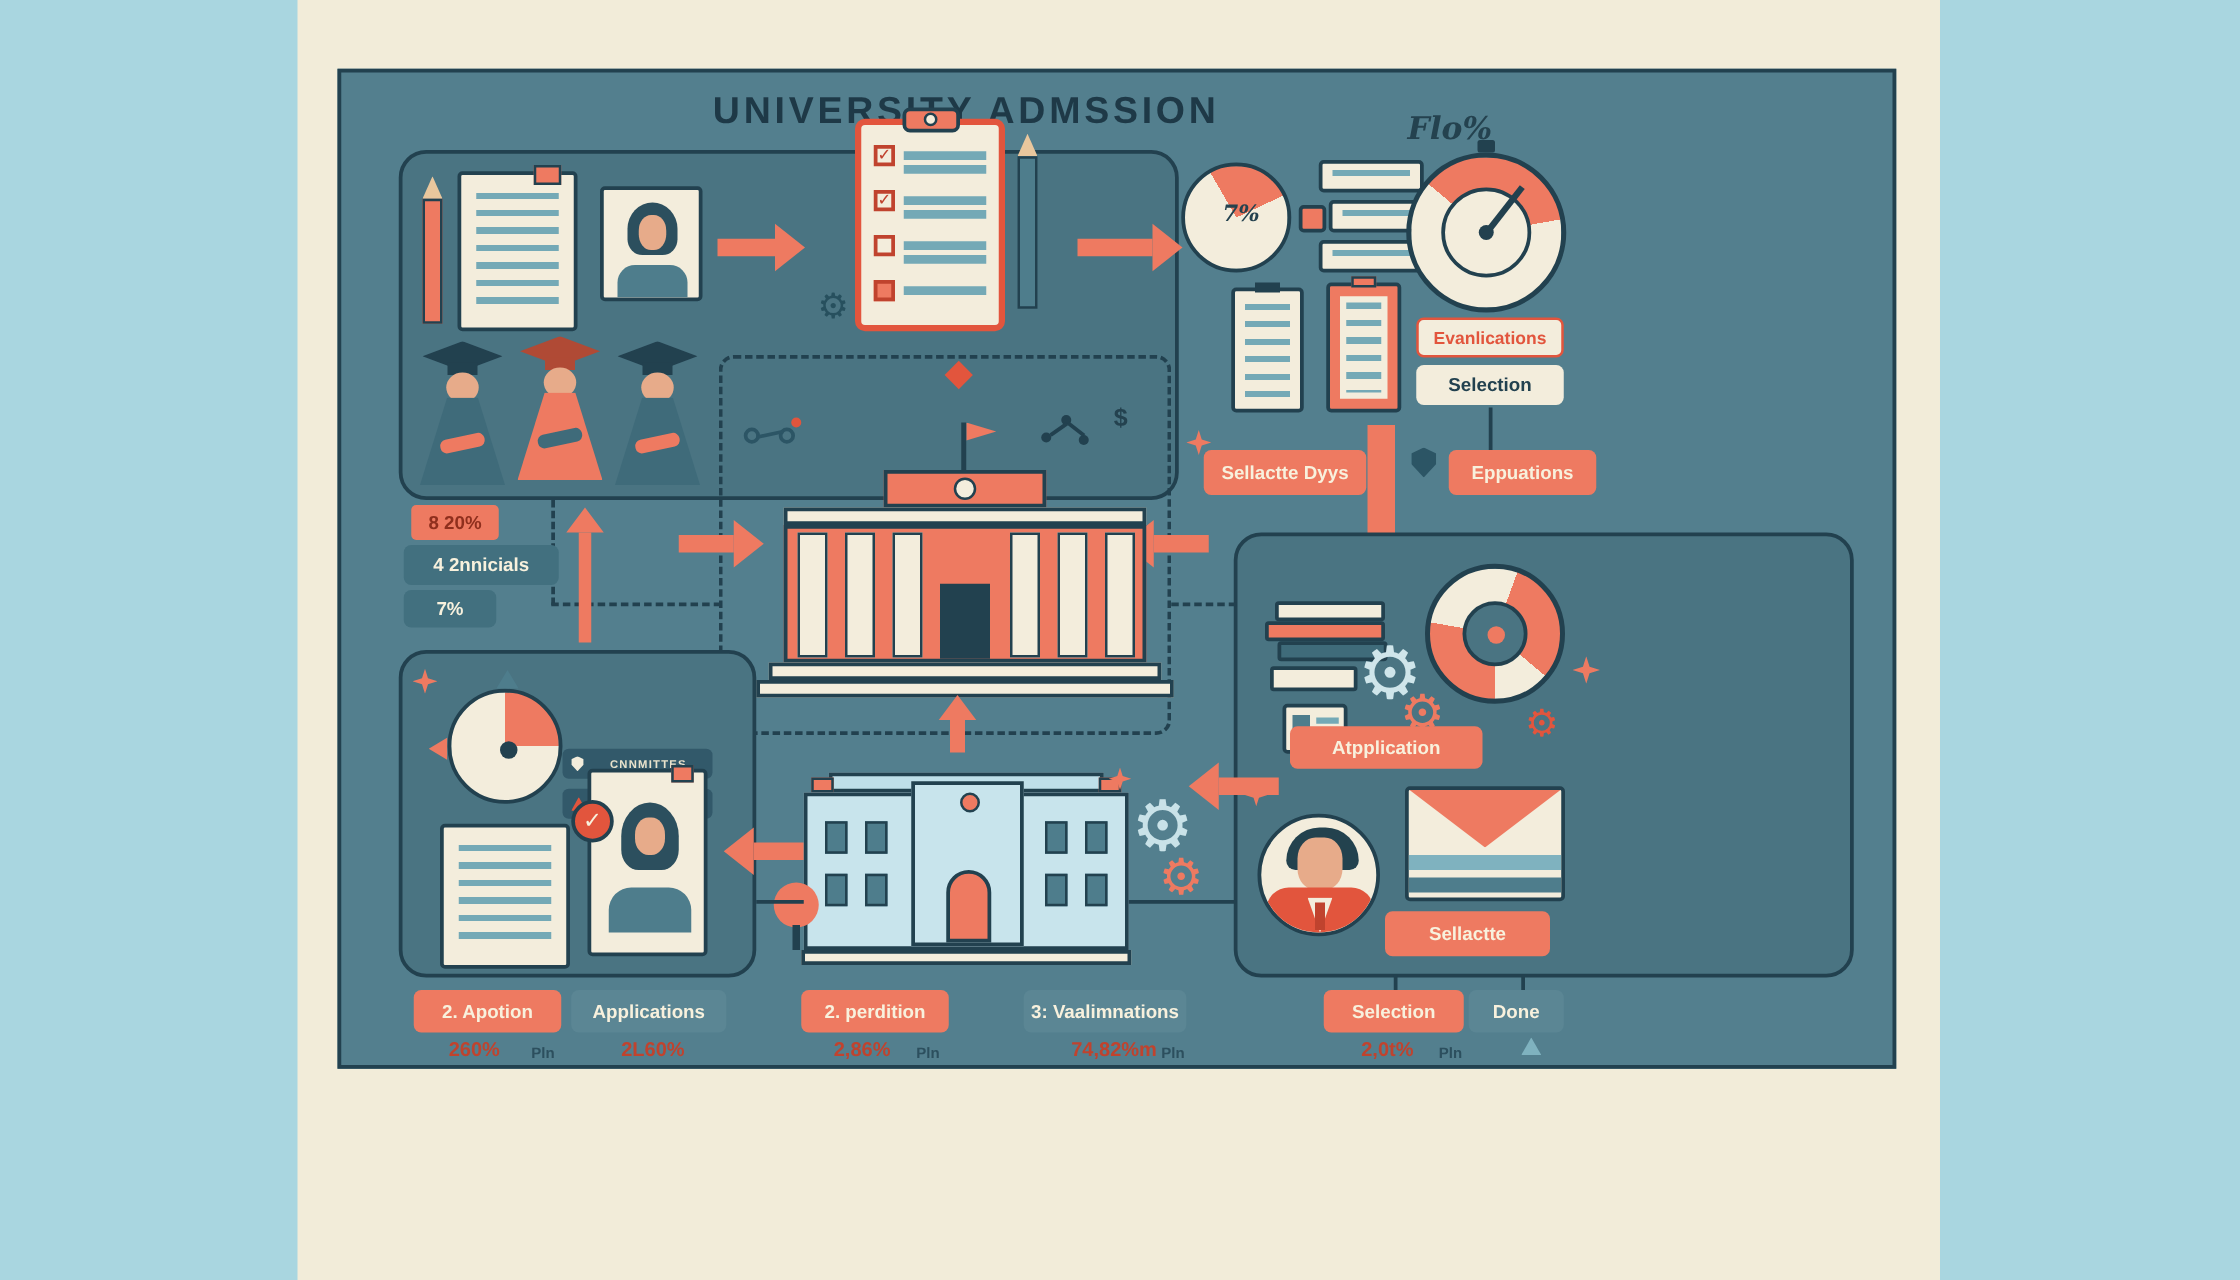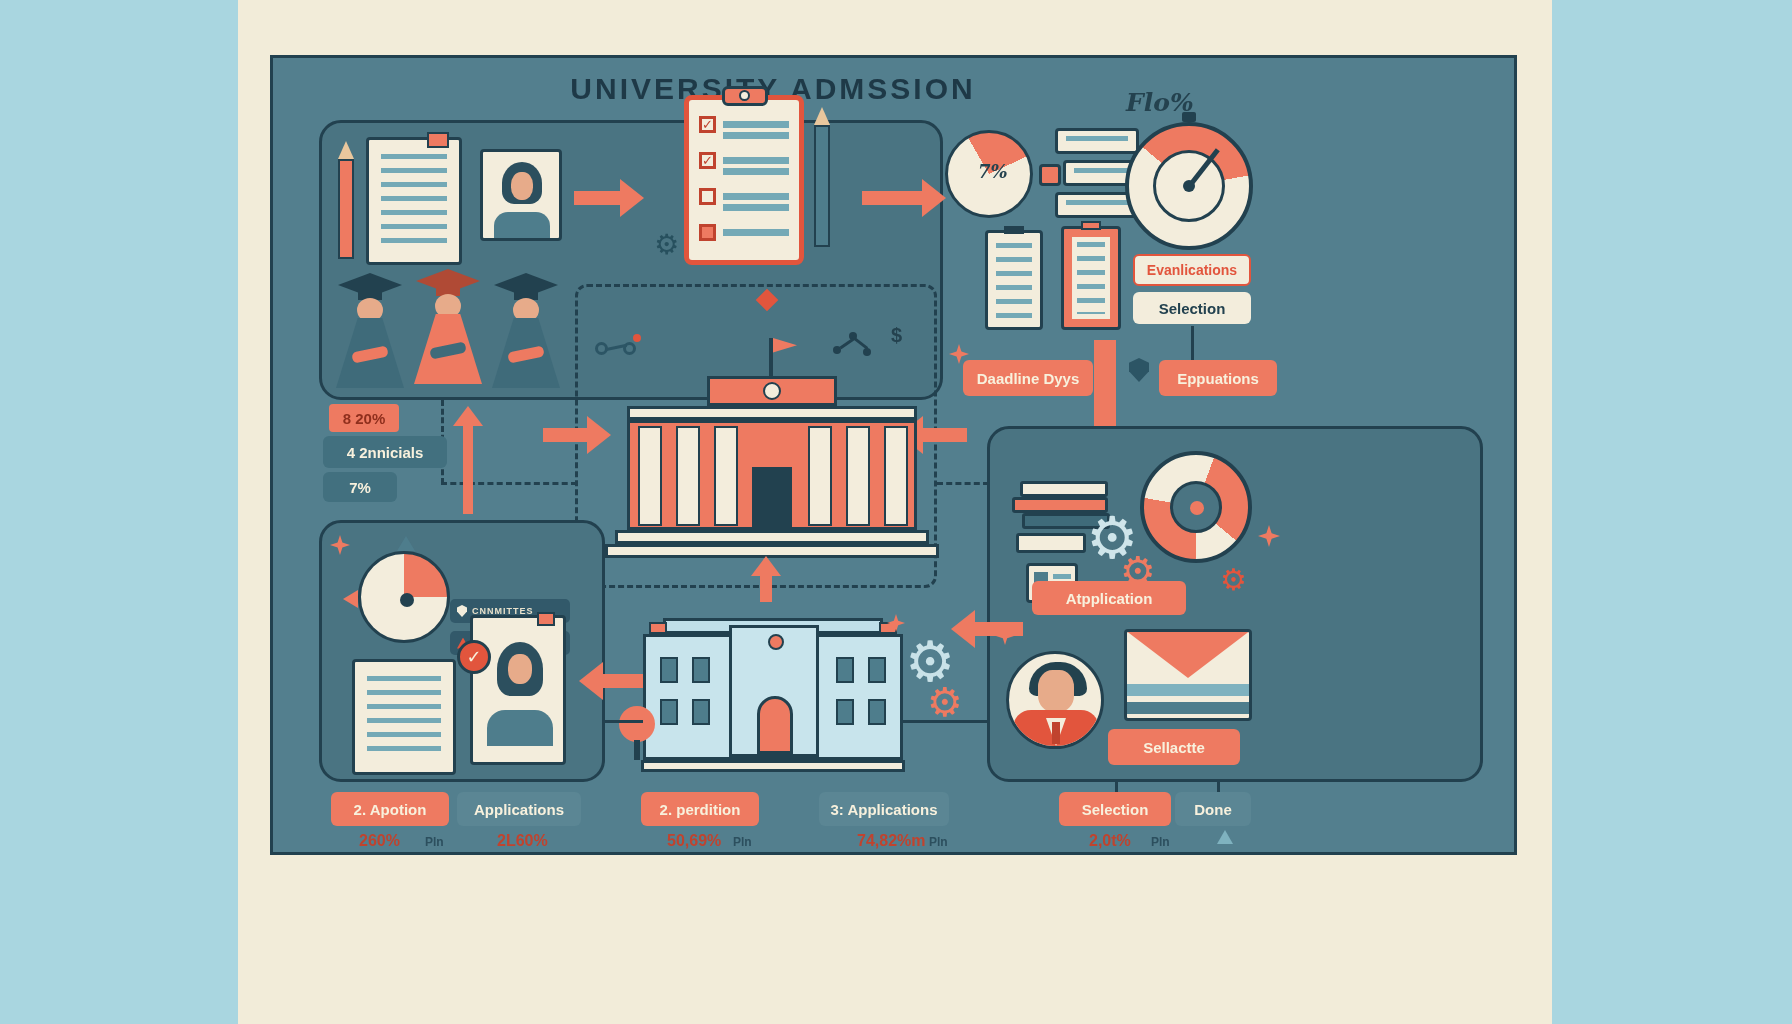--- a/index.html
+++ b/index.html
@@ -36,21 +36,21 @@
   .title{font:700 30px "Liberation Sans",sans-serif;letter-spacing:3px;color:#1e3947;text-align:center}
   .script{font:700 italic 25px "DejaVu Serif",serif;color:#24424f}
   .pencil{display:flex;flex-direction:column}
   .pencil .p-tip{height:18px;background:#e9c79d;clip-path:polygon(50% 0,100% 100%,0 100%)}
   .pencil .p-bod{flex:1;border:2px solid var(--navy)}
   .s-cap{position:absolute;left:4px;top:0;width:64px;height:24px;clip-path:polygon(50% 0,100% 50%,50% 100%,0 50%)}
   .s-capbase{position:absolute;left:24px;top:17px;width:24px;height:10px}
   .s-head{position:absolute;left:23px;top:25px;width:26px;height:24px;background:#e7ab8a;border-radius:50%}
   .s-gown{position:absolute;left:2px;top:45px;width:68px;height:70px;clip-path:polygon(32% 0,68% 0,100% 100%,0 100%)}
   .s-scroll{position:absolute;left:18px;top:76px;width:36px;height:11px;border-radius:5px;transform:rotate(-12deg)}
-  .badge{display:flex;align-items:center;gap:5px;background:#32596a;border-radius:5px;padding:0 7px;color:#e9e2cc;font:700 9px "Liberation Sans",sans-serif;letter-spacing:1px}
+  .badge{display:flex;align-items:center;gap:21px;background:#32596a;border-radius:5px;padding:0 7px;color:#e9e2cc;font:700 9px "Liberation Sans",sans-serif;letter-spacing:1px}
   .val{font:700 16px "Liberation Sans",sans-serif;color:var(--red)}
   .unit{font:700 12px "Liberation Sans",sans-serif;color:#2c4f5e}
   .col{background:var(--cream);border:2px solid var(--navy);position:absolute;width:24px;height:100px;top:3px}
   .win{position:absolute;width:18px;height:26px;background:#4e7d8c;border:2px solid var(--navy)}
 </style>
 </head>
 <body>
 
 <div class="stage">
   <div class="a" style="left:238px;top:0;width:1314px;height:1024px;background:#f2ecd9"></div>
@@ -162,21 +162,21 @@
       <div class="a" style="inset:24px;background:var(--cream);border:3px solid var(--navy);border-radius:50%"></div>
       <div class="a" style="left:50%;top:50%;width:5px;height:46px;margin-left:-2px;margin-top:-46px;background:var(--navy);transform-origin:bottom center;transform:rotate(38deg)"></div>
       <div class="a" style="left:54px;top:54px;width:12px;height:12px;background:var(--navy);border-radius:50%"></div>
       <div class="a" style="left:53px;top:-14px;width:14px;height:10px;background:var(--navy);border-radius:2px"></div>
     </div>
     <div class="a bx cream-c" style="left:860px;top:196px;width:118px;height:32px;font-size:14px">Evanlications</div>
     <div class="a bx cream-n" style="left:860px;top:234px;width:118px;height:32px">Selection</div>
     <div class="a line" style="left:918px;top:268px;width:3px;height:34px"></div>
 
     <div class="a spark" style="left:676px;top:286px;width:20px;height:20px"></div>
-    <div class="a bx coral" style="left:690px;top:302px;width:130px;height:36px">Daadline Dyys</div>
+    <div class="a bx coral" style="left:690px;top:302px;width:130px;height:36px">Sellactte Dyys</div>
     <div class="a shieldc" style="left:856px;top:300px;width:20px;height:24px;background:#2c5565"></div>
     <div class="a bx coral" style="left:886px;top:302px;width:118px;height:36px">Eppuations</div>
     <div class="a arr-d" style="left:806px;top:282px">
       <div class="shv" style="width:22px;height:112px"></div>
         <div class="hdd"></div>
     </div>
 
     <div class="a panel" style="left:714px;top:368px;width:496px;height:356px">
       <div class="a" style="left:22px;top:52px;width:110px;height:76px">
         <div class="a paper" style="left:8px;top:0;width:88px;height:16px;border-radius:3px"></div>
@@ -339,28 +339,28 @@
     </div>
     <div class="a spark" style="left:614px;top:556px;width:18px;height:18px"></div>
     <div class="a line" style="left:630px;top:662px;width:86px;height:3px"></div>
     <div class="a line" style="left:332px;top:662px;width:38px;height:3px"></div>
     <div class="a line" style="left:842px;top:722px;width:3px;height:14px"></div>
     <div class="a line" style="left:944px;top:722px;width:3px;height:14px"></div>
 
     <div class="a bx coral" style="left:58px;top:734px;width:118px;height:34px">2. Apotion</div>
     <div class="a bx teal" style="left:184px;top:734px;width:124px;height:34px">Applications</div>
     <div class="a bx coral" style="left:368px;top:734px;width:118px;height:34px">2. perdition</div>
-    <div class="a bx teal" style="left:546px;top:734px;width:130px;height:34px">3: Applications</div>
+    <div class="a bx teal" style="left:546px;top:734px;width:130px;height:34px">3: Vaalimnations</div>
     <div class="a bx coral" style="left:786px;top:734px;width:112px;height:34px">Selection</div>
     <div class="a bx teal" style="left:902px;top:734px;width:76px;height:34px">Done</div>
 
     <span class="a val" style="left:86px;top:774px">260%</span>
     <span class="a unit" style="left:152px;top:777px">Pln</span>
     <span class="a val" style="left:224px;top:774px">2L60%</span>
-    <span class="a val" style="left:394px;top:774px">50,69%</span>
+    <span class="a val" style="left:394px;top:774px">2,86%</span>
     <span class="a unit" style="left:460px;top:777px">Pln</span>
     <span class="a val" style="left:584px;top:774px">74,82%m</span>
     <span class="a unit" style="left:656px;top:777px">Pln</span>
     <span class="a val" style="left:816px;top:774px">2,0t%</span>
     <span class="a unit" style="left:878px;top:777px">Pln</span>
     <div class="a" style="left:944px;top:772px;width:16px;height:14px;background:#7fb2bf;clip-path:polygon(50% 0,100% 100%,0 100%)"></div>
 
   </div>
 </div>
 

